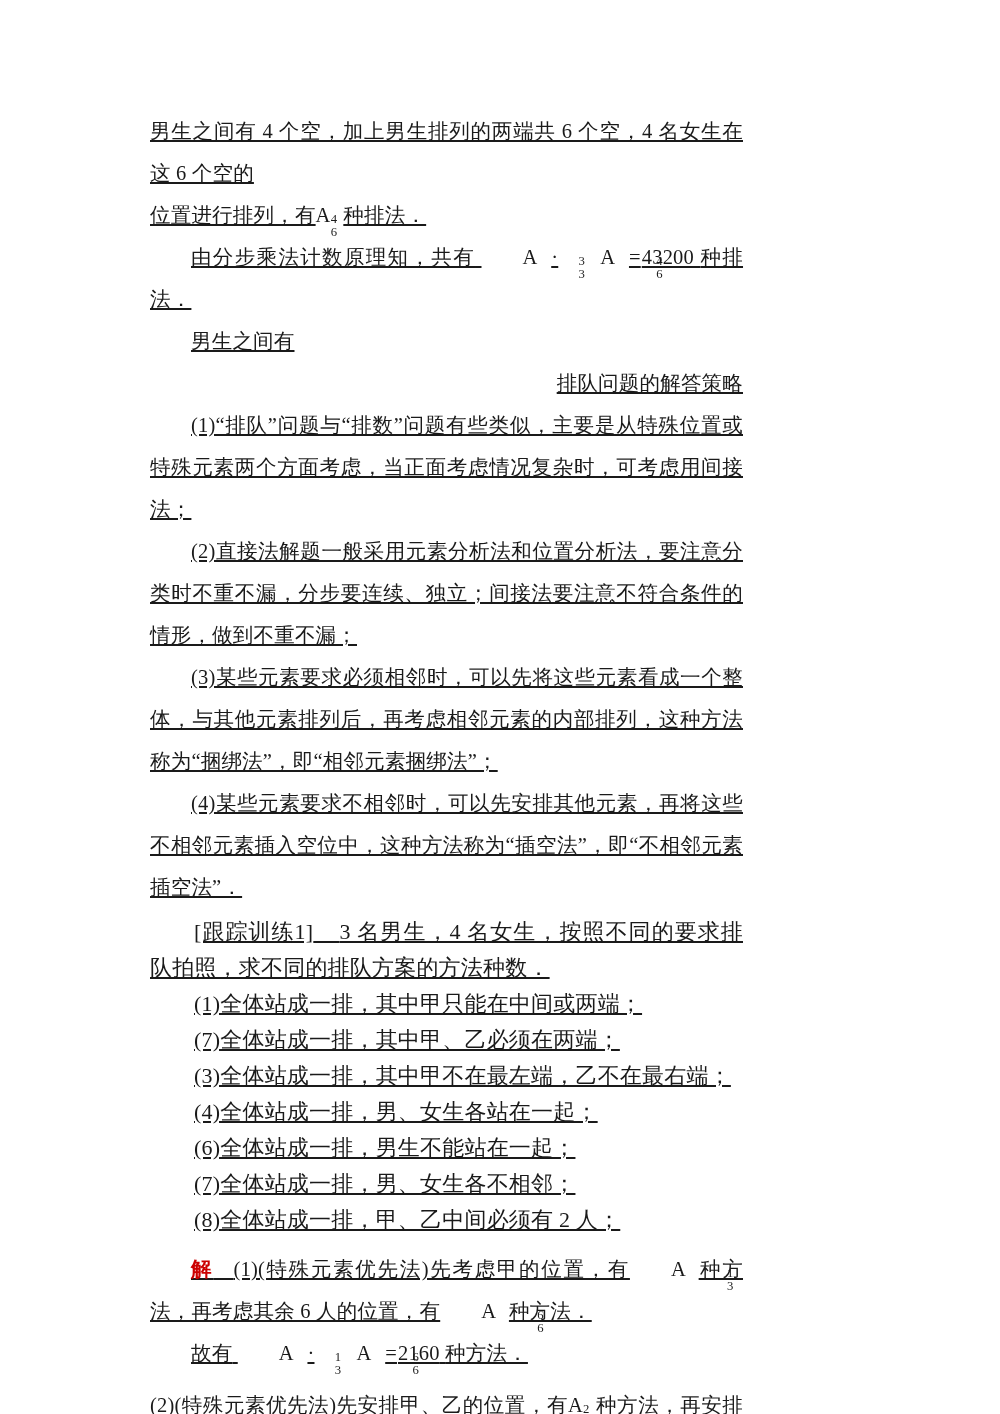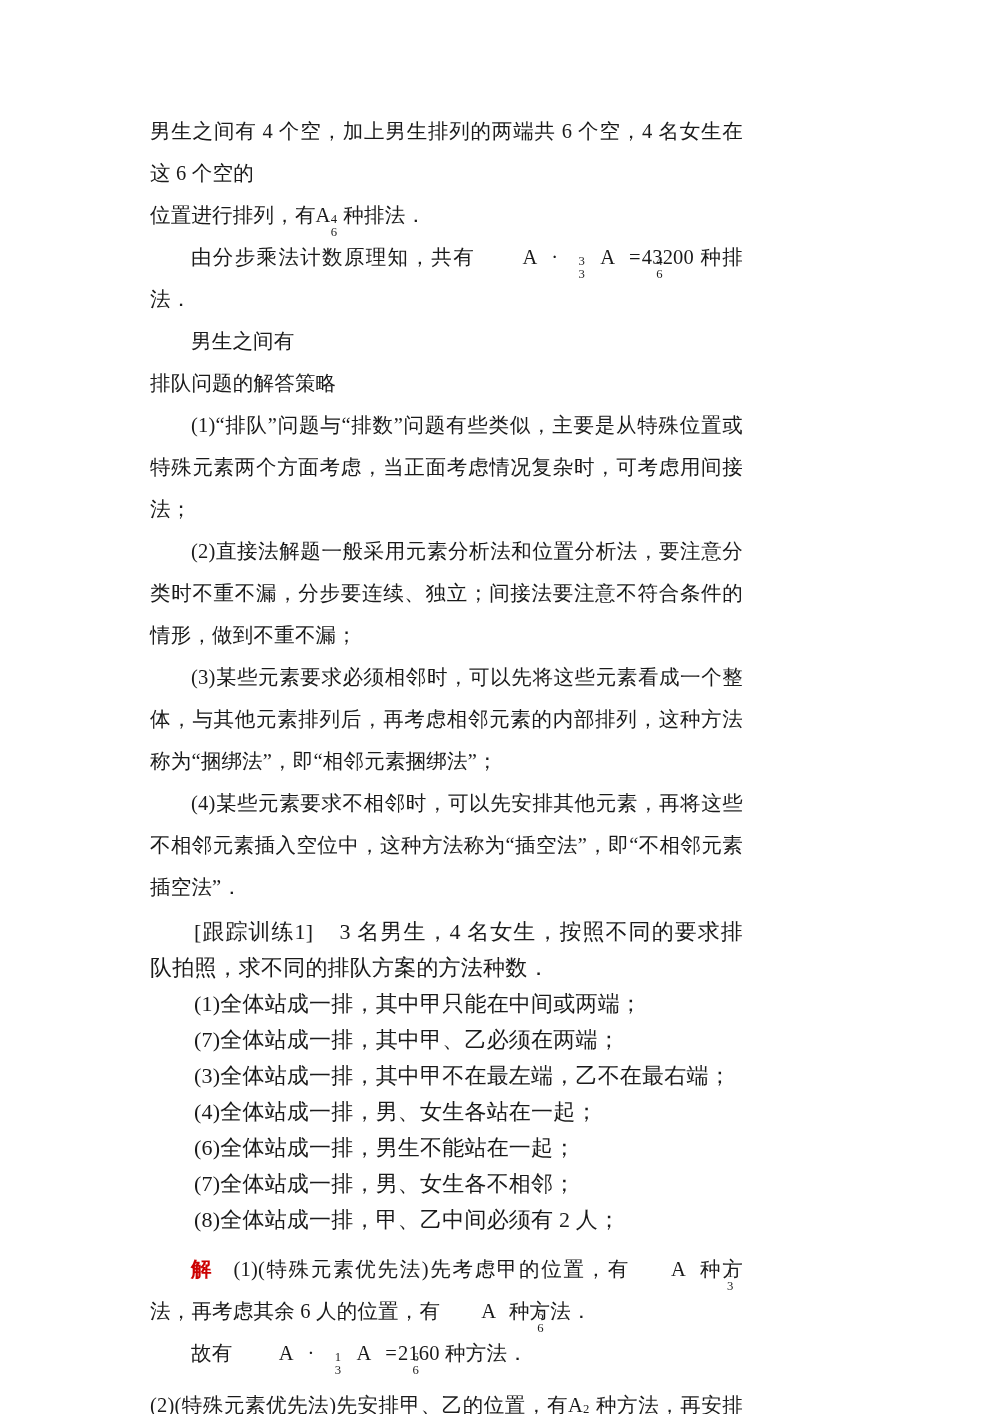--- a/index.html
+++ b/index.html
@@ -12,30 +12,31 @@
     height: 1414px;
     font-family: "Liberation Serif", "DejaVu Serif", serif;
     color: #1a1a1a;
   }
   .page {
     position: relative;
     width: 848px;
     height: 1414px;
     box-sizing: border-box;
     padding: 110px 105px 40px 150px;
+    text-decoration: underline;
   }
   p {
     margin: 0;
     font-size: 20.5px;
     line-height: 42px;
     text-align: justify;
     letter-spacing: 0.2px;
   }
   .indent { text-indent: 2em; }
-  .center { text-align: left; text-indent: 0; }
+  .center { text-align: right; text-indent: 0; }
   .tight { line-height: 36px; }
   .smallcn { font-size: 22px; }
   .blk { margin-bottom: 0; }
   .gap-sm { height: 6px; }
   .gap-md { height: 10px; }
   .ans-label {
     color: #cc0000;
     font-weight: bold;
   }
   

